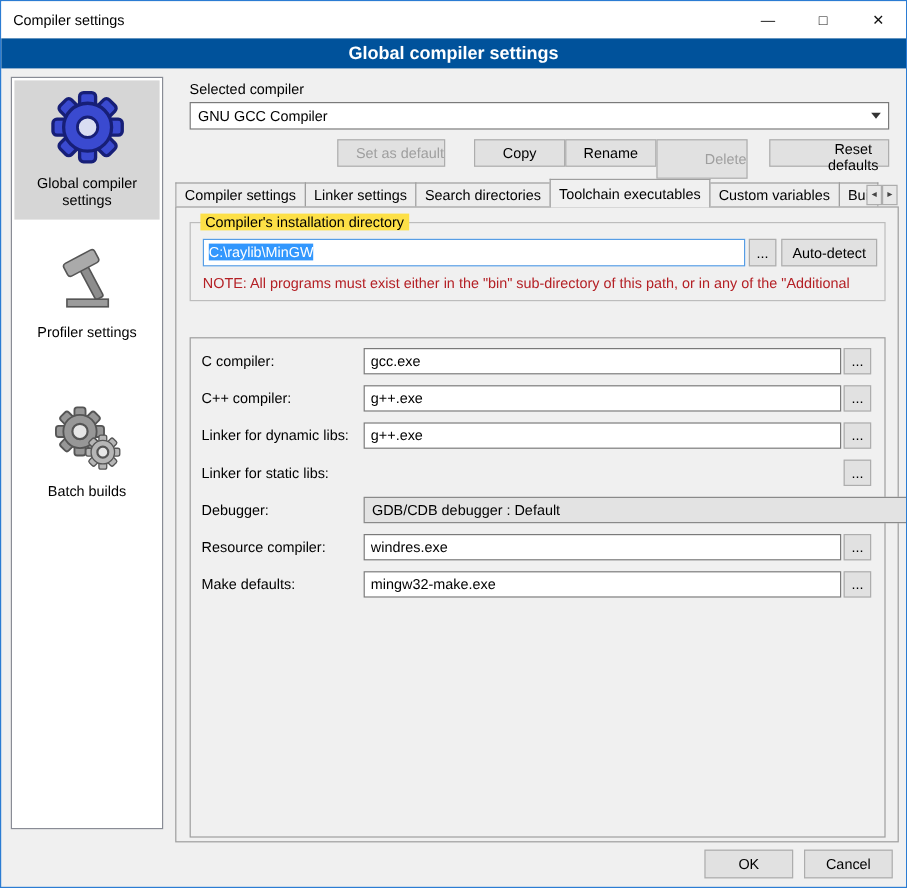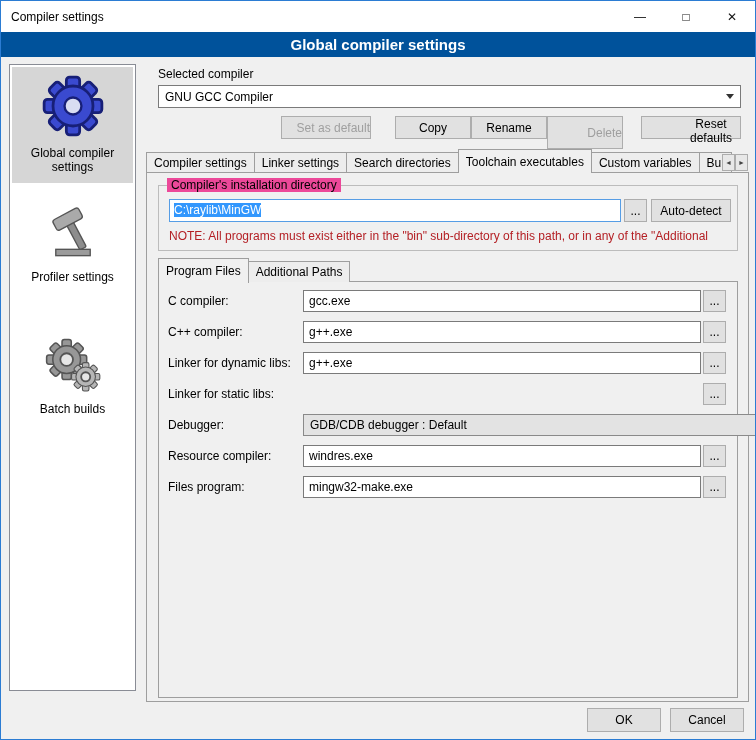--- a/index.html
+++ b/index.html
@@ -40,21 +40,21 @@
   .tab.active { background:#f0f0f0; height:25px; line-height:24px; position:relative; z-index:3; margin-bottom:-1px; }
   .tab.clipped { flex:0 0 33px; overflow:hidden; }
   .tab-scroll { position:absolute; top:153px; width:13px; height:17px; border:1px solid #adadad; background:#e8e8e8; font-size:7px; display:flex; align-items:center; justify-content:center; color:#444; cursor:default; }
   .tab-scroll.left { left:721px; }
   .tab-scroll.right { left:734px; }
 
   .tabpanel { position:absolute; left:145px; top:171px; width:603px; height:530px; border:1px solid #9e9e9e; background:#f0f0f0; }
 
   
   .groupbox { position:absolute; left:157px; top:184px; width:580px; height:66px; border:1px solid #bcbcbc; z-index:2; }
-  .groupbox-label { position:absolute; top:-8px; left:8px; background:#ec4899; padding:0 4px; }
+  .groupbox-label { position:absolute; top:-8px; left:8px; background:#fde047; padding:0 4px; }
   .path-input { position:absolute; left:10px; top:13px; width:452px; height:23px; background:#fff; border:1px solid #569de5; padding:3px 4px; white-space:nowrap; overflow:hidden; cursor:text; }
   .path-selection { background:#3297fd; color:#fff; }
   .gb-browse { left:465px; top:13px; width:23px; height:23px; }
   .gb-autodetect { left:492px; top:13px; width:80px; height:23px; }
   .note-text { position:absolute; left:10px; top:43px; width:566px; color:#b42025; white-space:nowrap; overflow:hidden; }
 
   
   .subtabs { position:absolute; left:157px; top:257px; height:24px; display:flex; align-items:flex-end; z-index:2; }
   .subpanel { position:absolute; left:157px; top:280px; width:580px; height:417px; border:1px solid #9e9e9e; background:#f0f0f0; }
 
@@ -167,24 +167,20 @@
   <div class="groupbox">
     <span class="groupbox-label">Compiler's installation directory</span>
     <div class="path-input">
       <span class="path-selection">C:\raylib\MinGW</span>
     </div>
     <button class="btn gb-browse">...</button>
     <button class="btn gb-autodetect">Auto-detect</button>
     <div class="note-text">NOTE: All programs must exist either in the "bin" sub-directory of this path, or in any of the "Additional</div>
   </div>
 
-  <div class="subtabs">
-    <div class="tab active">Program Files</div>
-    <div class="tab">Additional Paths</div>
-  </div>
   <div class="subpanel"></div>
 
   <div class="field-row" style="top:289px;">
     <span class="field-label">C compiler:</span>
     <input class="field-input" value="gcc.exe" style="">
     <button class="btn row-browse">...</button>
   </div>
   <div class="field-row" style="top:320px;">
     <span class="field-label">C++ compiler:</span>
     <input class="field-input" value="g++.exe" style="">
@@ -205,21 +201,21 @@
       <span class="combo-text">GDB/CDB debugger : Default</span>
       <span class="combo-arrow"></span>
     </div>
   </div>
   <div class="field-row" style="top:444px;">
     <span class="field-label">Resource compiler:</span>
     <input class="field-input" value="windres.exe" style="">
     <button class="btn row-browse">...</button>
   </div>
   <div class="field-row" style="top:475px;">
-    <span class="field-label">Files program:</span>
+    <span class="field-label">Make defaults:</span>
     <input class="field-input" value="mingw32-make.exe" style="">
     <button class="btn row-browse">...</button>
   </div>
 
   <button class="btn footer-btn btn-ok">OK</button>
   <button class="btn footer-btn btn-cancel">Cancel</button>
 
 </div>
 
 </body></html>

